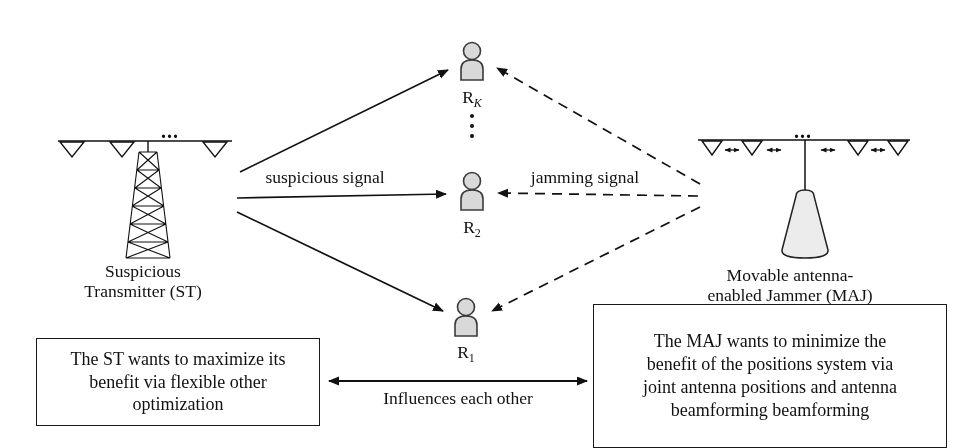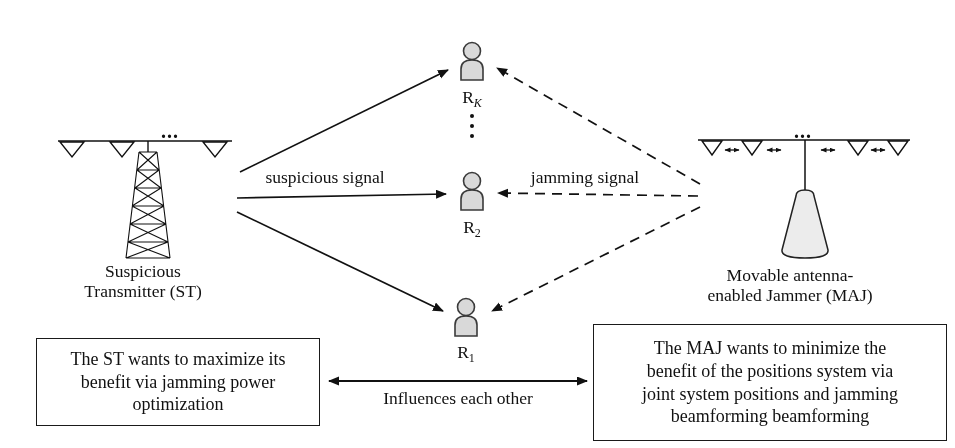--- a/index.html
+++ b/index.html
@@ -22,21 +22,21 @@
     border:1.6px solid #1a1a1a;
     background:#fff;
     display:flex;flex-direction:column;
     align-items:center;justify-content:center;
     text-align:center;
     font-size:18px;line-height:1.27;
     box-sizing:border-box;
   }
   .note-box span{display:block;white-space:nowrap;}
   #box-left{left:36px;top:338px;width:284px;height:88px;}
-  #box-right{left:593px;top:324px;width:354px;height:117px;}
+  #box-right{left:593px;top:304px;width:354px;height:144px;}
 </style>
 </head>
 <body>
 
 <div class="canvas">
 
   <svg width="955" height="448" viewBox="0 0 955 448">
     <defs>
       <marker id="arrow" markerWidth="13" markerHeight="11" refX="10" refY="4.5" orient="auto-start-reverse" markerUnits="userSpaceOnUse">
         <path d="M0,0 L11,4.5 L0,9 Z" fill="#111"></path>
@@ -120,24 +120,24 @@
       <line x1="700" y1="207" x2="492" y2="311" marker-end="url(#arrow)"></line>
     </g>
     <text x="585" y="183" text-anchor="middle" class="signal-label">jamming signal</text>
 
     <line x1="329" y1="381" x2="587" y2="381" stroke="#111" stroke-width="2" marker-start="url(#arrow)" marker-end="url(#arrow)"></line>
     <text x="458" y="404" text-anchor="middle" class="signal-label">Influences each other</text>
   </svg>
 
   <div id="box-left" class="note-box">
     <span>The ST wants to maximize its</span>
-    <span>benefit via jamming power</span>
+    <span>benefit via flexible other</span>
     <span>optimization</span>
   </div>
 
   <div id="box-right" class="note-box">
     <span>The MAJ wants to minimize the</span>
     <span>benefit of the positions system via</span>
-    <span>joint system positions and jamming</span>
+    <span>joint antenna positions and antenna</span>
     <span>beamforming beamforming</span>
   </div>
 
 </div>
 
 </body></html>

